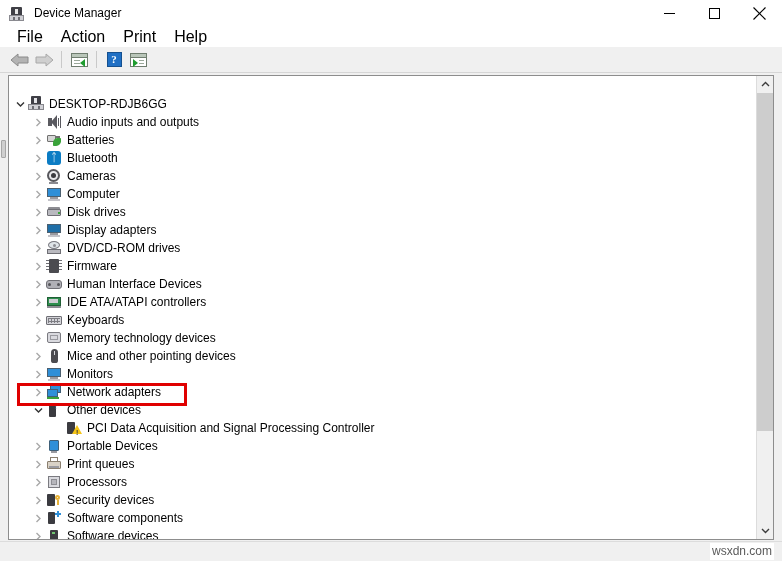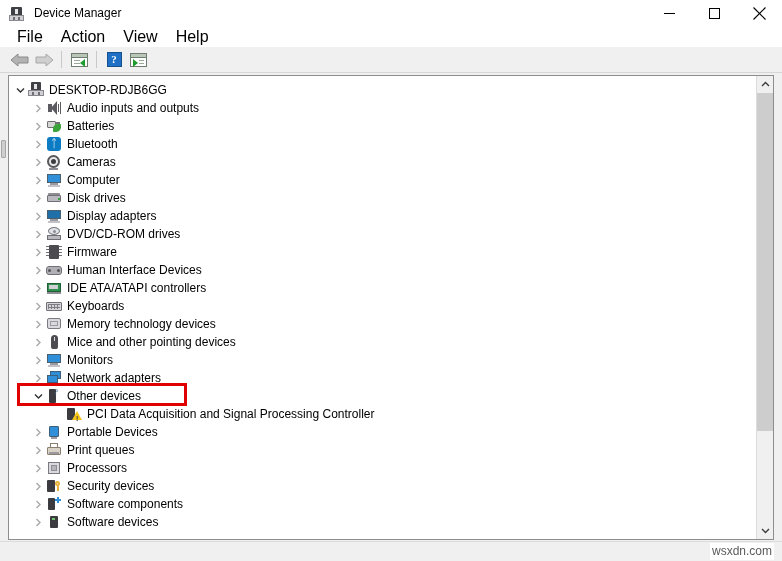--- a/index.html
+++ b/index.html
@@ -197,21 +197,21 @@
     background: #ffffff;
     border: 1px solid #8d8d8d;
     box-sizing: border-box;
     overflow: hidden;
   }
   .tree {
     position: absolute;
     left: 0; top: 0;
     width: 680px; height: 463px;
     overflow: hidden;
-    padding-top: 5px;
+    padding-top: 19px;
     box-sizing: border-box;
   }
   .row {
     height: 18px;
     display: flex;
     align-items: center;
     position: relative;
     white-space: nowrap;
   }
   .row .twisty {
@@ -681,21 +681,21 @@
           <line x1="0.5" y1="0.5" x2="12.5" y2="12.5" stroke="#000" stroke-width="1.1"></line>
           <line x1="12.5" y1="0.5" x2="0.5" y2="12.5" stroke="#000" stroke-width="1.1"></line>
         </svg>
       </div>
     </div>
   </div>
 
   <div class="menubar">
     <div class="menu-item">File</div>
     <div class="menu-item">Action</div>
-    <div class="menu-item">View</div>
+    <div class="menu-item">Print</div>
     <div class="menu-item">Help</div>
   </div>
 
   <div class="toolbar">
 
     <div class="tb-btn">
       <svg width="20" height="14" viewBox="0 0 20 14">
         <path d="M8 1 L1 7 L8 13 L8 10 L18 10 L18 4 L8 4 Z" fill="#b3b3b3" stroke="#8a8a8a" stroke-width="1"></path>
       </svg>
     </div>

